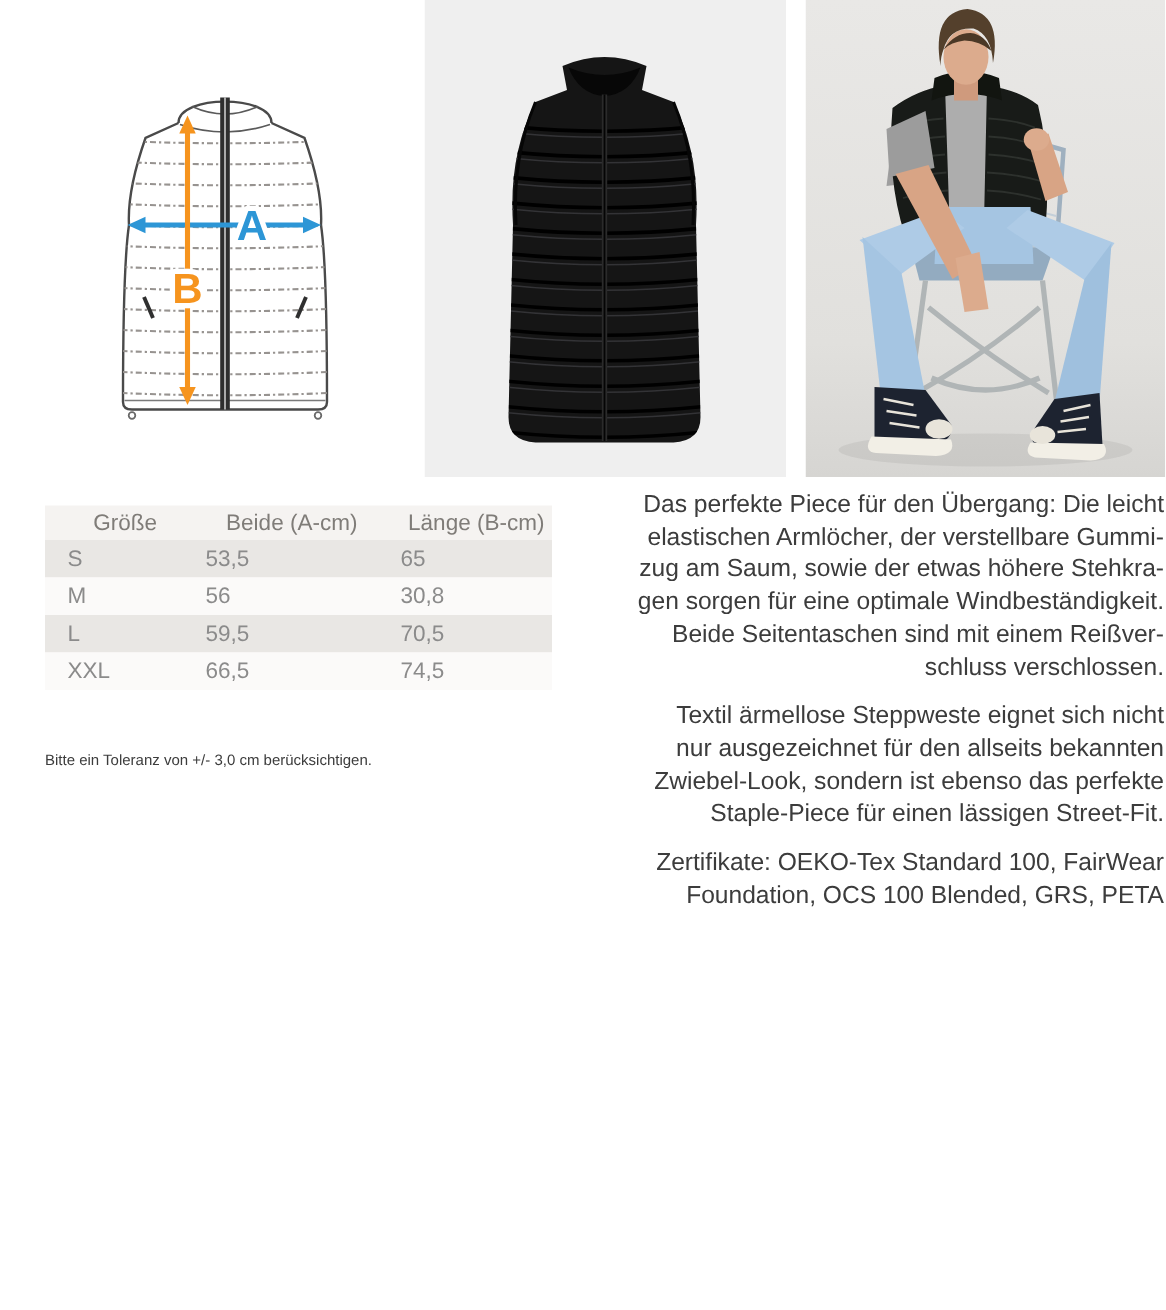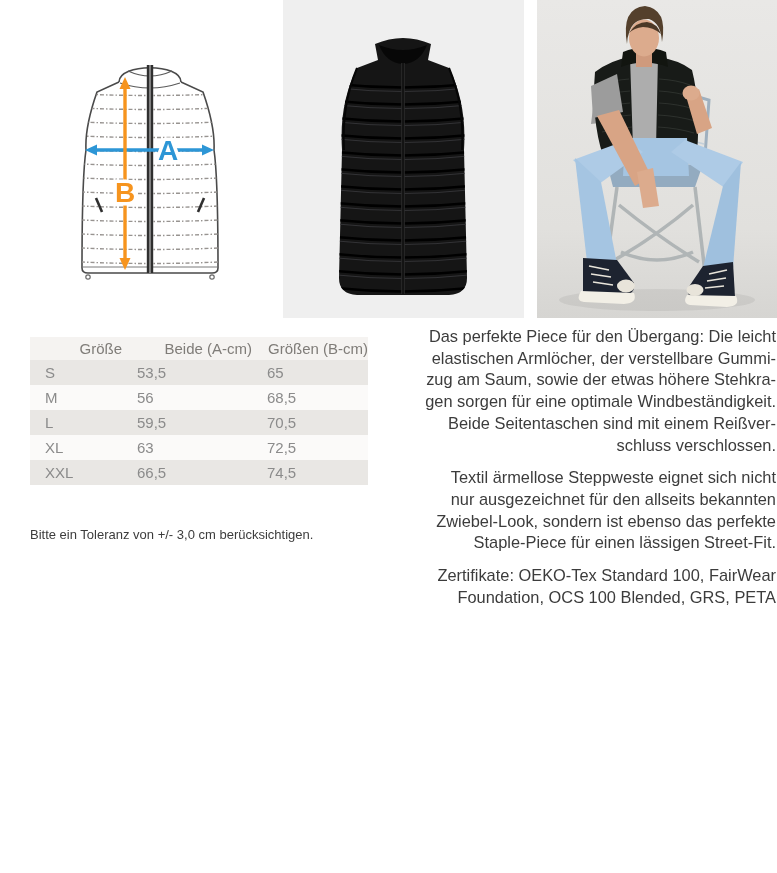--- a/index.html
+++ b/index.html
@@ -11,25 +11,25 @@
   .sketch      { position:absolute; left:55px;  top:40px; width:190px; height:260px; }
   .photo-flat  { position:absolute; left:283px; top:0;    width:241px; height:318px; }
   .photo-model { position:absolute; left:537px; top:0;    width:240px; height:318px; }
   .sketch svg, .photo-flat svg, .photo-model svg { display:block; width:100%; height:100%; }
 
   
   .left-col { position:absolute; left:30px; top:337px; width:338px; }
   table.size-table { border-collapse:collapse; width:338px; table-layout:fixed;
                      font-size:15px; color:#8b8b8b; }
   table.size-table th { font-weight:normal; color:#7f7c78; background:#f5f3f1;
-                        text-align:right; padding:4px 0 4px 15px; line-height:15px; }
+                        text-align:center; padding:4px 0 4px 15px; line-height:15px; }
   table.size-table td { padding:5px 0 5px 15px; line-height:15px; }
   table.size-table tbody tr:nth-child(odd)  { background:#e9e7e4; }
   table.size-table tbody tr:nth-child(even) { background:#fbfaf9; }
-  .tolerance { margin:42px 0 0; font-size:13px; color:#3c3c3c; }
+  .tolerance { margin:42px 0 0; font-size:10px; color:#3c3c3c; }
 
   
   .right-col { position:absolute; left:404px; top:326px; width:372px;
                color:#3c3c3c; font-size:16.4px; line-height:21.7px; }
   .right-col p { margin:0 0 11px; white-space:pre-wrap;text-align:right; }
 </style>
 </head>
 <body>
 
 <div class="page">
@@ -221,43 +221,38 @@
     <table class="size-table">
       <colgroup>
           <col style="width:92px">
           <col style="width:130px">
           <col style="width:116px">
         </colgroup>
       <thead>
         <tr>
           <th>Größe</th>
           <th>Beide (A-cm)</th>
-          <th>Größen (B-cm)</th>
+          <th>Länge (B-cm)</th>
         </tr>
       </thead>
       <tbody>
         <tr>
           <td>S</td>
           <td>53,5</td>
           <td>65</td>
         </tr>
         <tr>
           <td>M</td>
           <td>56</td>
-          <td>68,5</td>
+          <td>30,8</td>
         </tr>
         <tr>
           <td>L</td>
           <td>59,5</td>
           <td>70,5</td>
-        </tr>
-        <tr>
-          <td>XL</td>
-          <td>63</td>
-          <td>72,5</td>
         </tr>
         <tr>
           <td>XXL</td>
           <td>66,5</td>
           <td>74,5</td>
         </tr>
       </tbody>
     </table>
     <p class="tolerance">Bitte ein Toleranz von +/- 3,0 cm berücksichtigen.</p>
   </div>

